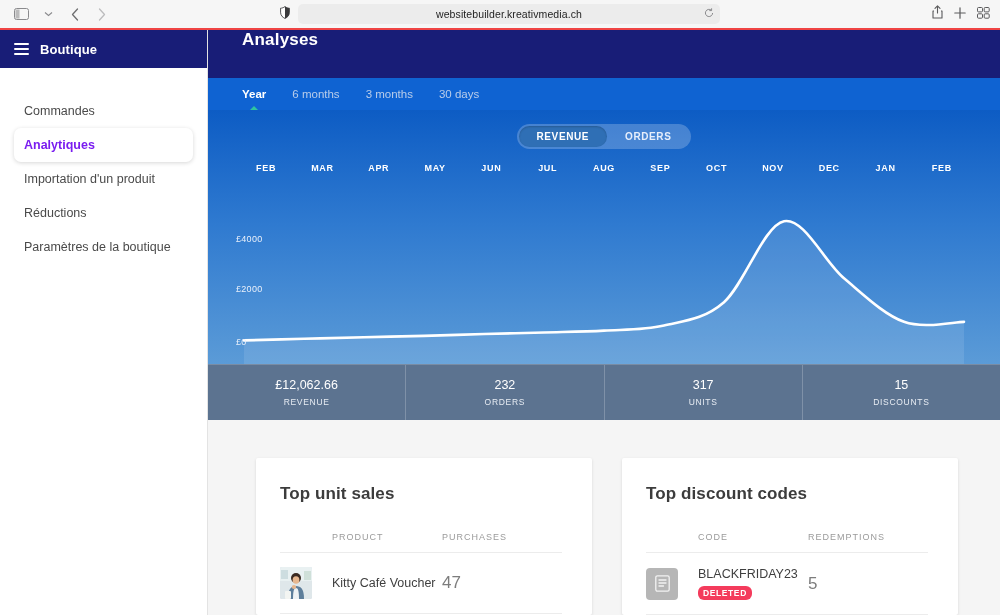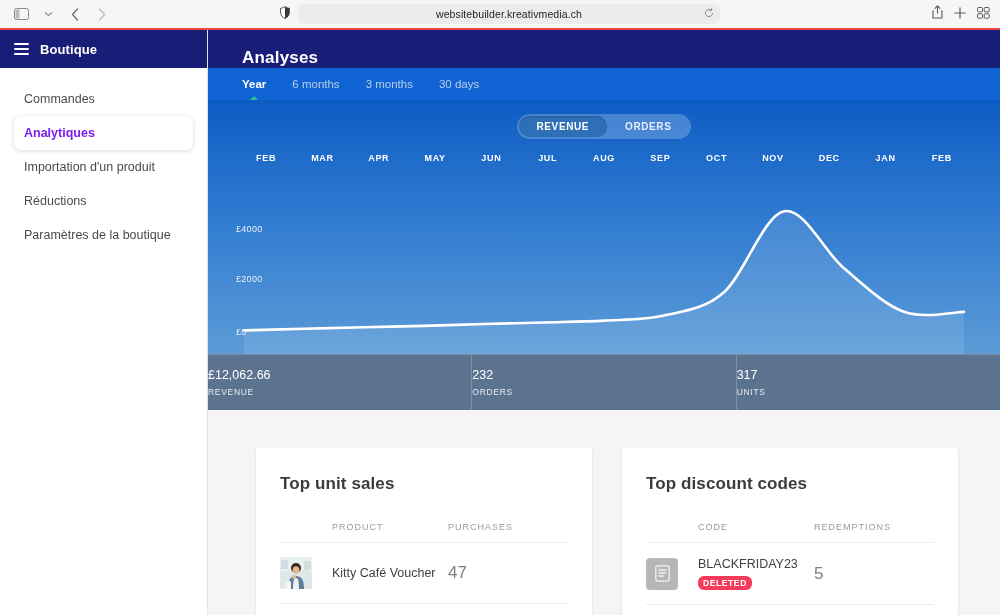--- a/index.html
+++ b/index.html
@@ -70,43 +70,43 @@
     height: 38px;
     background: #181d77;
     display: flex; align-items: center;
     gap: 11px;
     padding-left: 14px;
     color: #ffffff;
   }
   .burger { display: flex; flex-direction: column; gap: 3px; }
   .burger span { display:block; width: 15px; height: 2px; background: #fff; border-radius: 1px; }
   .brand { font-size: 13px; font-weight: bold; letter-spacing: .1px; }
-  .nav { padding-top: 14px; }
+  .nav { padding-top: 26px; }
   .nav-item {
     display: block;
     font-size: 12.5px;
     color: #4a4a4a;
     padding: 10px 16px 10px 24px;
     white-space: nowrap;
   }
   .nav-item.active {
     color: #7a1df0;
     font-weight: bold;
     background: #ffffff;
     border-radius: 7px;
     margin: 0 14px 0 14px;
     padding-left: 10px;
     box-shadow: 0 1px 4px rgba(0,0,0,.16);
   }
 
   
   .main { flex: 1 1 auto; display: flex; flex-direction: column; background: #f5f5f5; overflow: hidden; }
   .page-head {
-    height: 38px; background: #181d77;
-    display: flex; align-items: flex-end;
+    height: 48px; background: #181d77;
+    display: flex; align-items: flex-start;
     padding-left: 34px;
   }
   .page-title { color: #fff; font-size: 17px; font-weight: bold; letter-spacing: .2px; }
 
   .tabbar {
     height: 32px;
     background: #0f63d2;
     display: flex; align-items: center;
     padding-left: 34px;
     gap: 26px;
@@ -187,21 +187,21 @@
   
   .stats {
     height: 56px;
     background: #5c7390;
     display: flex;
     border-top: 1px solid rgba(255,255,255,.18);
   }
   .stat {
     flex: 1 1 0;
     display: flex; flex-direction: column;
-    align-items: flex-start; justify-content: center;
+    align-items: center; justify-content: center;
     gap: 5px;
     border-right: 1px solid rgba(255,255,255,.22);
   }
   .stat:last-child { border-right: none; }
   .stat-val { font-size: 12.5px; color: #ffffff; }
   .stat-lab { font-size: 8.5px; letter-spacing: .7px; color: #e7ecf3; }
 
   
   .cards {
     flex: 1 1 auto;
@@ -209,21 +209,21 @@
     display: flex;
     gap: 30px;
     padding: 38px 42px 0 48px;
     overflow: hidden;
   }
   .card {
     flex: 1 1 0;
     background: #ffffff;
     border-radius: 2px;
     box-shadow: 0 1px 3px rgba(0,0,0,.13);
-    padding: 26px 24px 0 24px;
+    padding: 26px 30px 0 24px;
   }
   .card-title {
     font-size: 17px;
     color: #3c3c3c;
     margin-bottom: 28px;
     letter-spacing: .1px;
   }
   .tbl { width: 100%; border-collapse: collapse; }
   .tbl th {
     text-align: left;
@@ -418,20 +418,24 @@
         <span class="stat-val">£12,062.66</span>
         <span class="stat-lab">REVENUE</span>
       </div>
       <div class="stat">
         <span class="stat-val">232</span>
         <span class="stat-lab">ORDERS</span>
       </div>
       <div class="stat">
         <span class="stat-val">317</span>
         <span class="stat-lab">UNITS</span>
+      </div>
+      <div class="stat">
+        <span class="stat-val">15</span>
+        <span class="stat-lab">DISCOUNTS</span>
       </div>
     </div>
 
     <div class="cards">
 
       <div class="card">
         <h2 class="card-title">Top unit sales</h2>
         <table class="tbl">
           <thead>
             <tr>

